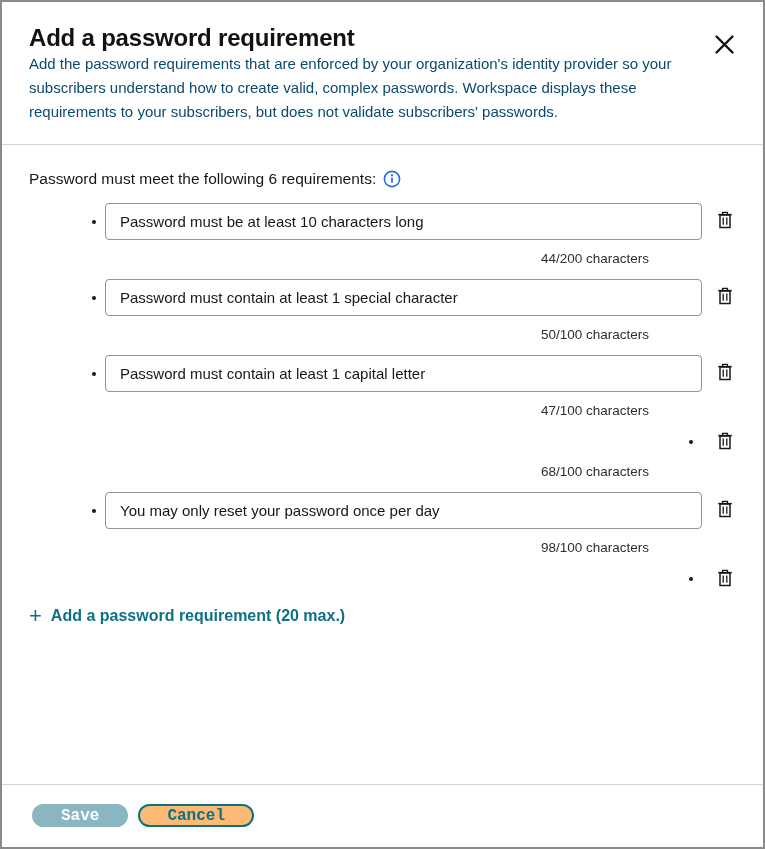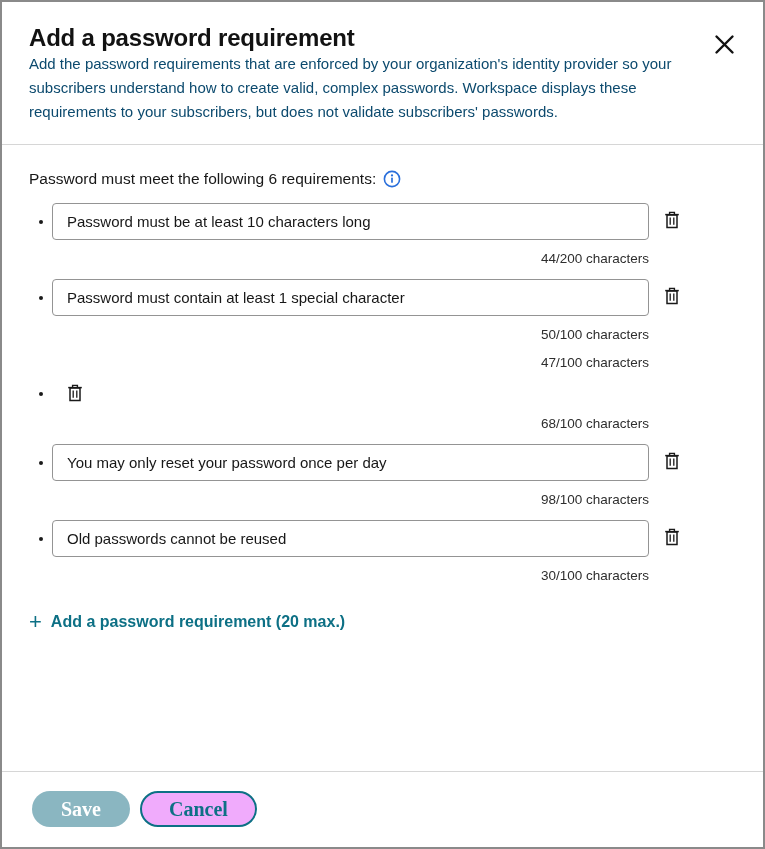--- a/index.html
+++ b/index.html
@@ -69,20 +69,21 @@
   .intro-text {
     font-size: 15.5px;
     color: #171717;
   }
   .info-icon { display: inline-flex; cursor: pointer; }
   .info-icon svg { display: block; }
 
   .req-row {
     display: flex;
     align-items: center;
+    justify-content: flex-end;
   }
   .bullet {
     width: 23px;
     flex: 0 0 23px;
     display: flex;
     justify-content: center;
   }
   .bullet::before {
     content: "";
     width: 4px;
@@ -145,36 +146,36 @@
 
   
   .modal-footer {
     border-top: 1px solid #d6d6d6;
     padding: 19px 30px 20px 30px;
     display: flex;
     align-items: center;
     gap: 10px;
   }
   .btn {
-    height: 36px;
+    height: 23px;
     border-radius: 20px;
-    font-family: Liberation Serif, serif;
-    font-size: 20px;
+    font-family: Liberation Mono, monospace;
+    font-size: 16px;
     font-weight: 700;
     padding: 0 29px;
     cursor: pointer;
   }
   .btn-save {
     background: #8ab6c1;
     color: #ffffff;
     border: none;
     cursor: default;
   }
   .btn-cancel {
-    background: #f0abfc;
+    background: #fdba74;
     color: #0d7085;
     border: 2px solid #0d7085;
     padding: 0 27px;
     text-align: right;
   }
 </style>
 </head>
 <body>
 
 <div class="modal">
@@ -230,20 +231,34 @@
             <path d="M5.6 3.2 V1.4 H10.4 V3.2" fill="none" stroke="#1a1a1a" stroke-width="1.4"></path>
             <path d="M1.2 3.6 H14.8" stroke="#1a1a1a" stroke-width="1.5"></path>
             <path d="M3 3.9 H13 V16.4 H3 Z" fill="none" stroke="#1a1a1a" stroke-width="1.5"></path>
             <path d="M6.2 6.6 V13.8 M9.8 6.6 V13.8" stroke="#1a1a1a" stroke-width="1.3"></path>
           </svg>
         </span>
       </button>
     </div>
     <div class="char-count">50/100 characters</div>
 
+    <div class="req-row">
+      <span class="bullet"></span>
+      <input class="req-input" type="text" value="Password must contain at least 1 capital letter" style="">
+      <button class="trash-btn">
+        <span>
+          <svg width="16" height="18" viewBox="0 0 16 18">
+            <path d="M5.6 3.2 V1.4 H10.4 V3.2" fill="none" stroke="#1a1a1a" stroke-width="1.4"></path>
+            <path d="M1.2 3.6 H14.8" stroke="#1a1a1a" stroke-width="1.5"></path>
+            <path d="M3 3.9 H13 V16.4 H3 Z" fill="none" stroke="#1a1a1a" stroke-width="1.5"></path>
+            <path d="M6.2 6.6 V13.8 M9.8 6.6 V13.8" stroke="#1a1a1a" stroke-width="1.3"></path>
+          </svg>
+        </span>
+      </button>
+    </div>
     <div class="char-count">47/100 characters</div>
 
     <div class="req-row">
       <span class="bullet"></span>
       <button class="trash-btn">
         <span>
           <svg width="16" height="18" viewBox="0 0 16 18">
             <path d="M5.6 3.2 V1.4 H10.4 V3.2" fill="none" stroke="#1a1a1a" stroke-width="1.4"></path>
             <path d="M1.2 3.6 H14.8" stroke="#1a1a1a" stroke-width="1.5"></path>
             <path d="M3 3.9 H13 V16.4 H3 Z" fill="none" stroke="#1a1a1a" stroke-width="1.5"></path>
@@ -265,33 +280,31 @@
             <path d="M3 3.9 H13 V16.4 H3 Z" fill="none" stroke="#1a1a1a" stroke-width="1.5"></path>
             <path d="M6.2 6.6 V13.8 M9.8 6.6 V13.8" stroke="#1a1a1a" stroke-width="1.3"></path>
           </svg>
         </span>
       </button>
     </div>
     <div class="char-count">98/100 characters</div>
 
     <div class="req-row">
       <span class="bullet"></span>
-      <input class="req-input" type="text" value="Old passwords cannot be reused" style="">
-      <button class="trash-btn">
-        <span>
-          <svg width="16" height="18" viewBox="0 0 16 18">
-            <path d="M5.6 3.2 V1.4 H10.4 V3.2" fill="none" stroke="#1a1a1a" stroke-width="1.4"></path>
-            <path d="M1.2 3.6 H14.8" stroke="#1a1a1a" stroke-width="1.5"></path>
-            <path d="M3 3.9 H13 V16.4 H3 Z" fill="none" stroke="#1a1a1a" stroke-width="1.5"></path>
-            <path d="M6.2 6.6 V13.8 M9.8 6.6 V13.8" stroke="#1a1a1a" stroke-width="1.3"></path>
-          </svg>
-        </span>
-      </button>
-    </div>
-    <div class="char-count">30/100 characters</div>
+      <button class="trash-btn">
+        <span>
+          <svg width="16" height="18" viewBox="0 0 16 18">
+            <path d="M5.6 3.2 V1.4 H10.4 V3.2" fill="none" stroke="#1a1a1a" stroke-width="1.4"></path>
+            <path d="M1.2 3.6 H14.8" stroke="#1a1a1a" stroke-width="1.5"></path>
+            <path d="M3 3.9 H13 V16.4 H3 Z" fill="none" stroke="#1a1a1a" stroke-width="1.5"></path>
+            <path d="M6.2 6.6 V13.8 M9.8 6.6 V13.8" stroke="#1a1a1a" stroke-width="1.3"></path>
+          </svg>
+        </span>
+      </button>
+    </div>
 
     <button class="add-link">
       <span class="add-plus">+</span>
       <span>Add a password requirement (20 max.)</span>
     </button>
 
   </div>
 
   <div class="modal-footer">
     <button class="btn btn-save">Save</button>

